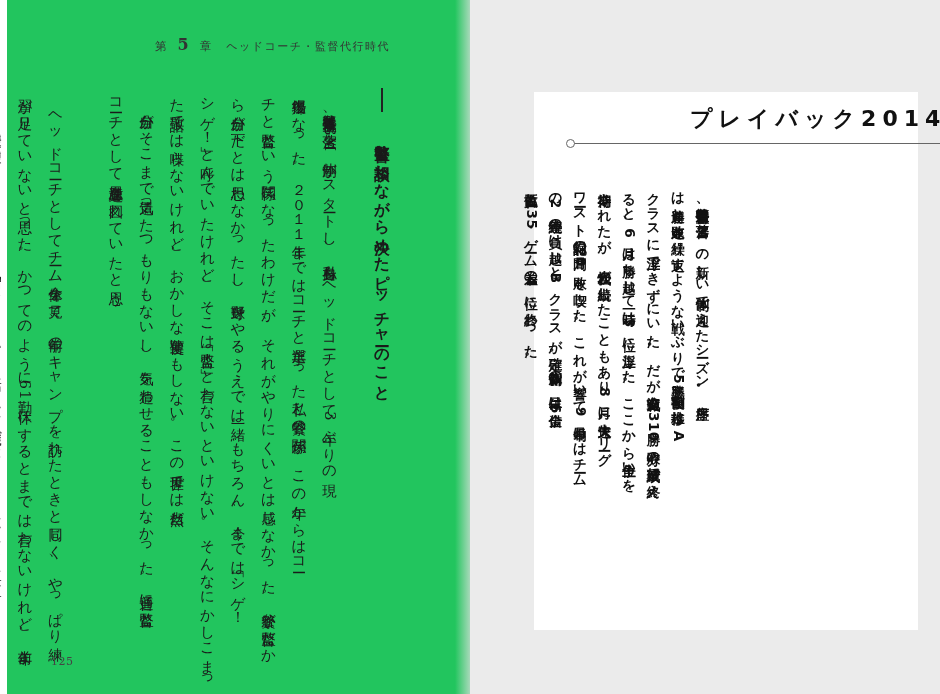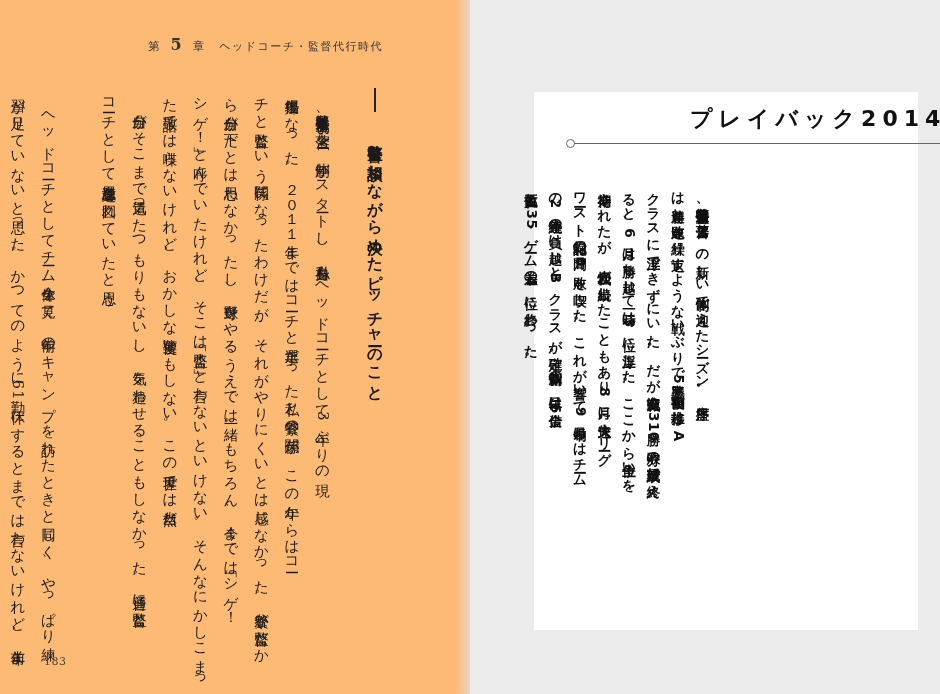--- a/index.html
+++ b/index.html
@@ -3,21 +3,21 @@
 <meta charset="utf-8">
 <style>
   html, body { margin:0; padding:0; }
   body {
     width:940px; height:694px; position:relative; overflow:hidden;
     background:#ffffff;
     font-family: "DejaVu Serif", "Liberation Serif", serif;
     color:#1a1a1a;
   }
   .page-left {
-    position:absolute; left:0; top:0; width:470px; height:694px; background:#fdba74;
+    position:absolute; left:7px; top:0; width:470px; height:694px; background:#22c55e;
   }
   .gutter-shadow {
     position:absolute; left:455px; top:0; width:15px; height:694px;
     background:linear-gradient(to right, rgba(255,255,255,0) 0%, rgba(225,225,225,0.7) 100%);
   }
   .page-right {
     position:absolute; left:470px; top:0; width:470px; height:694px; background:#ebebeb;
   }
   .running-head {
     position:absolute; left:148px; top:35px; font-size:11.5px; letter-spacing:1px; color:#333;
@@ -105,21 +105,21 @@
       <span class="line">コーチとして意思疎通を図れていたと思う。</span>
     </div>
     <div class="para" style="margin-right:30px">
       <span class="line" style="padding-top:1em">ヘッドコーチとしてチーム全体を見て、前年のキャンプを訪れたときと同じく、やっぱり練</span>
       <span class="line">習が足りていないと思った。かつてのように6勤1休にするとまでは言わないけれど、前年よ</span>
       <span class="line">りも練習量、練習日をもうちょっと増やそうという話をコーチ会議ではした。チームを立て直</span>
 
     </div>
   </div>
 
-  <div class="page-number">183</div>
+  <div class="page-number">125</div>
 </div>
 <div class="gutter-shadow"></div>
 
 <div class="page-right"></div>
 <div class="playback-box"></div>
 <div class="playback-title">プレイバック2014</div>
 <div class="playback-rule"></div>
 <div class="playback-circle"></div>
 
 <div class="playback-text">

